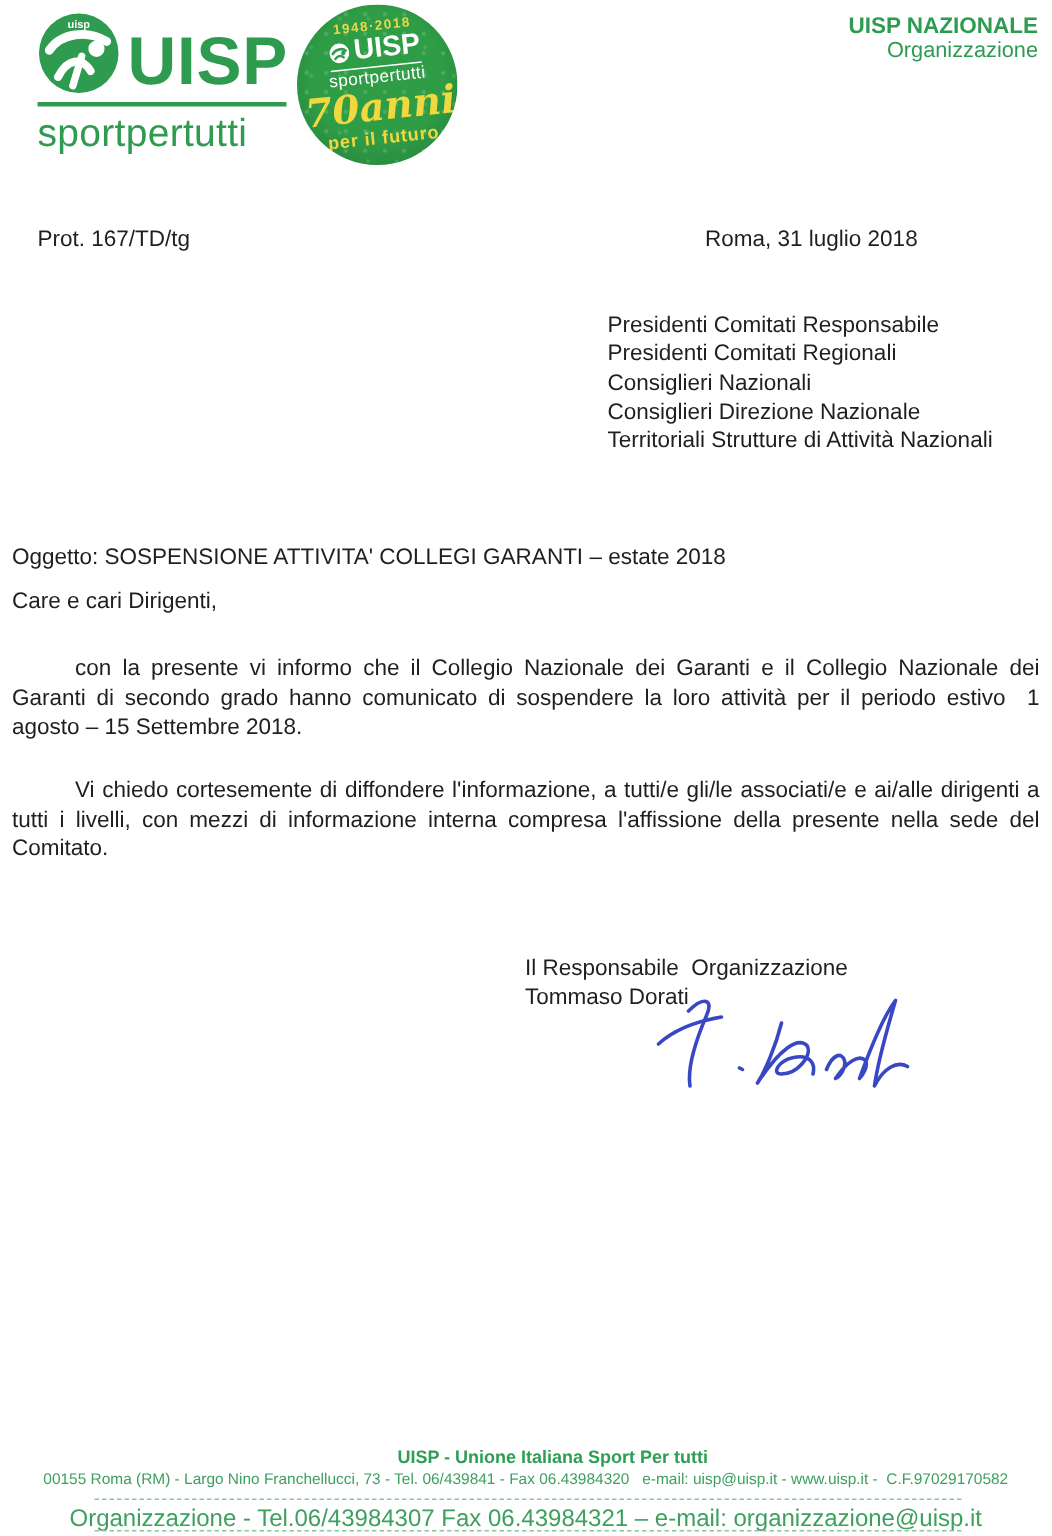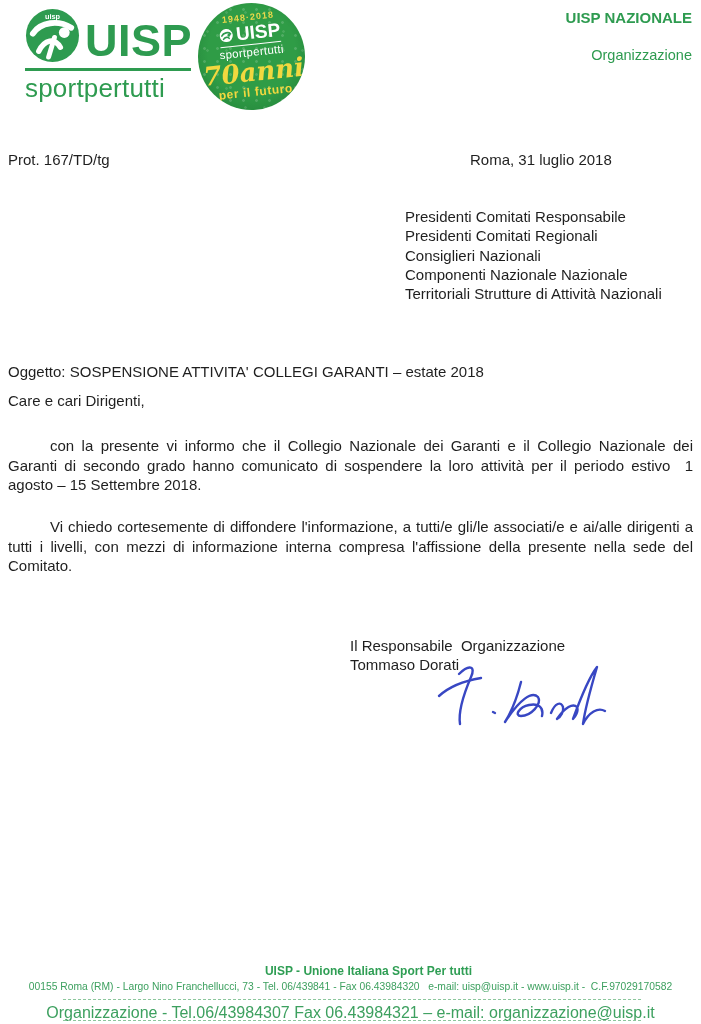--- a/index.html
+++ b/index.html
@@ -33,25 +33,25 @@
     font-size:19px;font-weight:bold;line-height:1.05;width:fit-content;margin:1px auto 0 auto;
     border-bottom:1.5px solid #ffffff;padding-bottom:1px;}
   .badge-mini-icon{width:14px;height:14px;display:block;}
   .badge-tagline{font-size:11.5px;letter-spacing:0.3px;margin-top:1px;}
   .badge-anniv{font-family:"DejaVu Serif",serif;font-style:italic;font-weight:bold;
     color:#f2d83f;font-size:26px;line-height:1;margin-top:1px;}
   .badge-slogan{color:#f2d83f;font-size:12px;font-weight:bold;letter-spacing:0.6px;}
 
   .org-block{right:9px;top:9px;text-align:right;color:#2e9b50;}
   .org-line1{font-weight:bold;font-size:15px;}
-  .org-line2{font-size:14.5px;margin-top:21px;}
+  .org-line2{font-size:14.5px;}
 
   
   .body-text{font-size:15px;}
-  .prot{left:8px;top:151px;text-align:center;}
+  .prot{left:25px;top:151px;text-align:center;}
   .date{left:470px;top:151px;}
   .recipients{left:405px;top:207px;line-height:19.3px;}
   .subject{left:8px;top:363px;}
   .salutation{left:8px;top:392px;}
   .para{left:8px;width:685px;text-align:justify;text-indent:42px;line-height:19.6px;}
   .para1{top:436px;}
   .para2{top:517px;}
   .para3{top:599px;text-align:left;}
   .signoff{left:350px;top:636px;width:302px;text-align:left;line-height:19px;}
   .signature{left:433px;top:660px;}
@@ -109,21 +109,21 @@
     <div class="org-line2">Organizzazione</div>
   </div>
 
   <div class="abs body-text prot">Prot. 167/TD/tg</div>
   <div class="abs body-text date">Roma, 31 luglio 2018</div>
 
   <div class="abs body-text recipients">
     <div>Presidenti Comitati Responsabile</div>
     <div>Presidenti Comitati Regionali</div>
     <div>Consiglieri Nazionali</div>
-    <div>Componenti Nazionale Nazionale</div>
+    <div>Consiglieri Direzione Nazionale</div>
     <div>Territoriali Strutture di Attività Nazionali</div>
   </div>
 
   <div class="abs body-text subject pre">Oggetto: SOSPENSIONE ATTIVITA' COLLEGI GARANTI – estate 2018</div>
   <div class="abs body-text salutation">Care e cari Dirigenti,</div>
 
   <div class="abs body-text para para1 pre">con la presente vi informo che il Collegio Nazionale dei Garanti e il Collegio Nazionale dei Garanti di secondo grado hanno comunicato di sospendere la loro attività per il periodo estivo  1 agosto – 15 Settembre 2018.</div>
   <div class="abs body-text para para2">Vi chiedo cortesemente di diffondere l'informazione, a tutti/e gli/le associati/e e ai/alle dirigenti a tutti i livelli, con mezzi di informazione interna compresa l'affissione della presente nella sede del Comitato.</div>
 
   <div class="abs body-text signoff">

